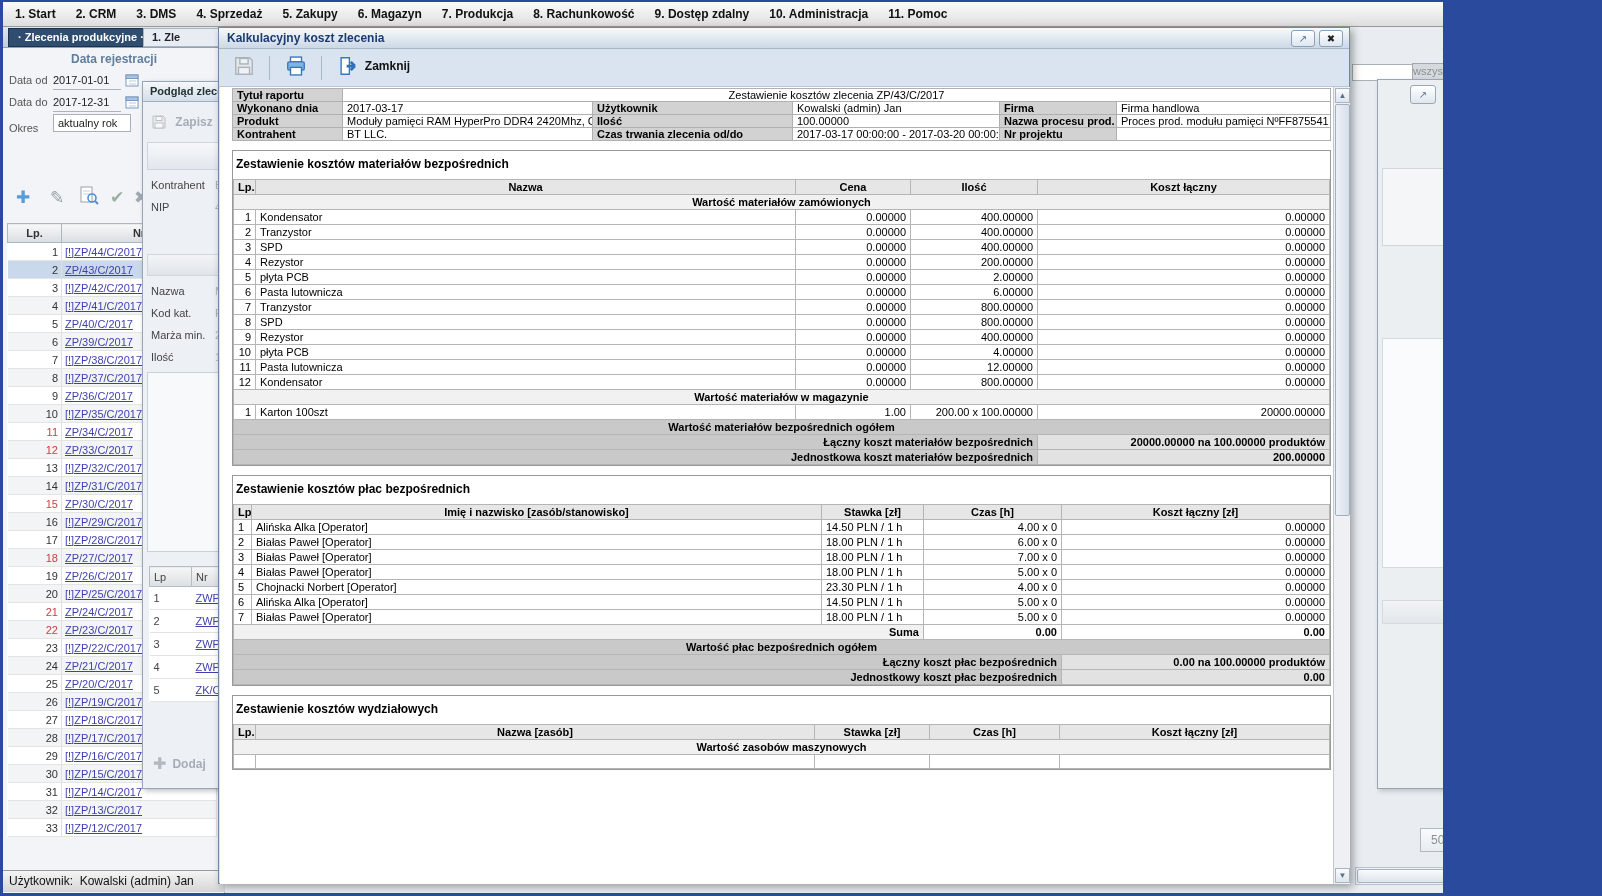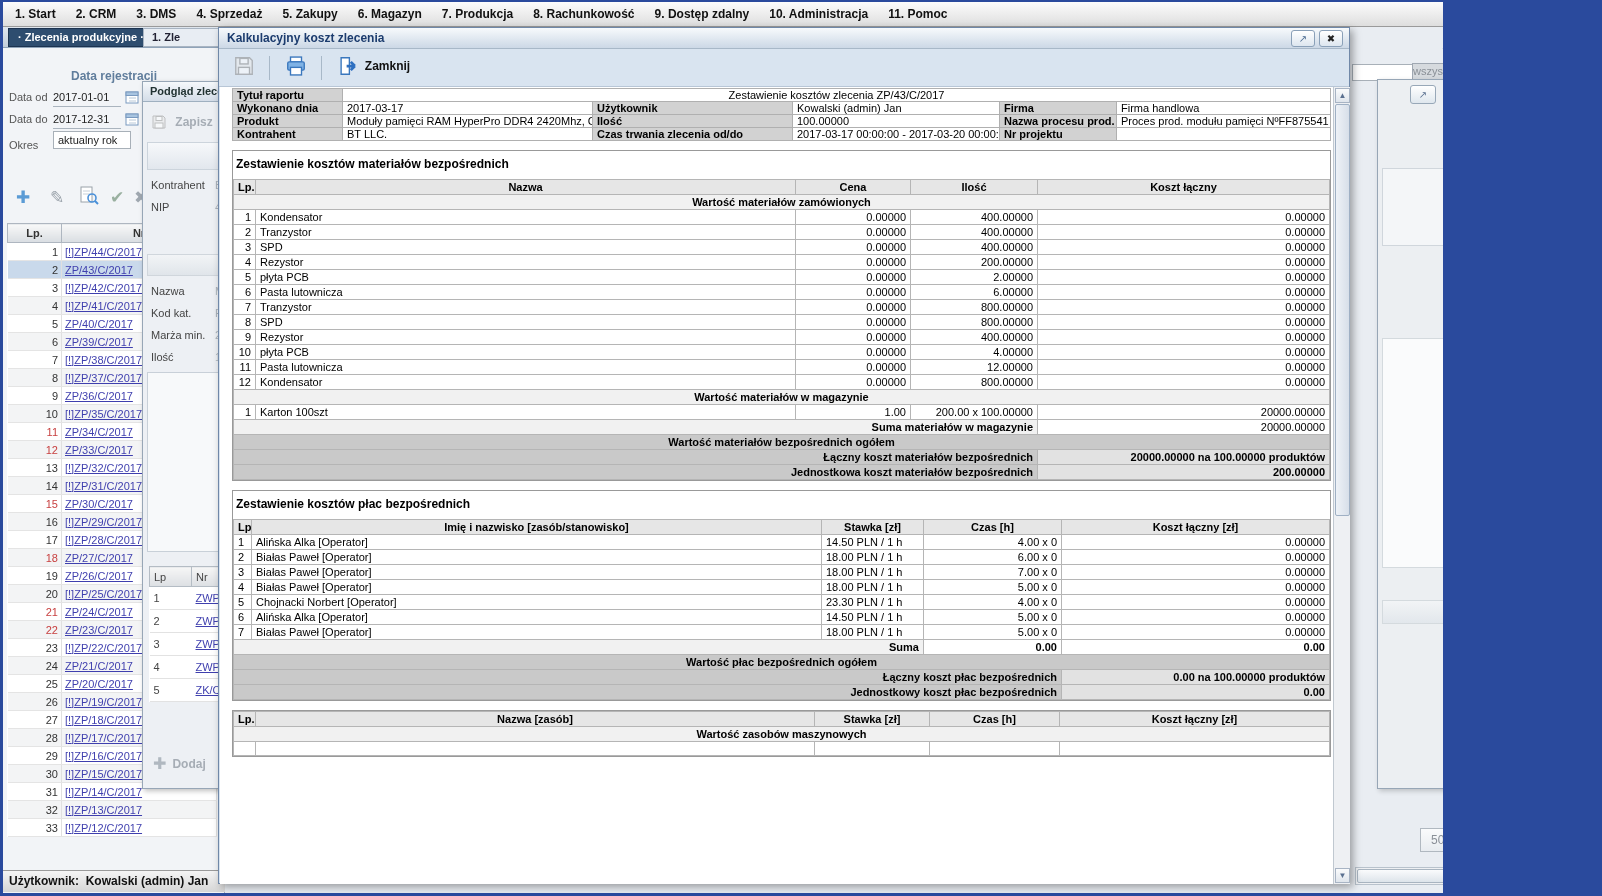--- a/index.html
+++ b/index.html
@@ -15,21 +15,21 @@
   .popout-box{position:absolute;right:8px;top:4px;width:18px;height:17px;border:1px solid #a8b4c0;
     background:#f2f5f8;color:#5a7aa0;font-size:11px;text-align:center;line-height:15px;border-radius:2px;}
 
   
   .sidebar{position:absolute;left:0;top:25px;width:222px;height:866px;background:#f2f4f7;border-right:1px solid #9fb0c0;}
   .tabbar{position:absolute;left:0;top:0;width:222px;height:21px;background:linear-gradient(#dfe6ee,#c3cedb);border-bottom:1px solid #8fa3b8;}
   .tab-active{position:absolute;left:5px;top:1px;height:19px;padding:0 9px;background:#2e4d6f;border:1px solid #1c3350;
     color:#fff;font-size:11px;font-weight:bold;line-height:17px;white-space:nowrap;}
   .tab-next{position:absolute;left:140px;top:1px;height:19px;padding:0 8px;background:#e8edf3;border:1px solid #a8b4c2;
     color:#223;font-size:11px;font-weight:bold;line-height:17px;white-space:nowrap;overflow:hidden;width:80px;}
-  .filter-title{margin:21px 0 4px;text-align:center;font-size:12px;font-weight:bold;color:#607d9c;}
+  .filter-title{margin:4px 0 4px;text-align:center;font-size:12px;font-weight:bold;color:#607d9c;}
   .f-row{position:relative;height:21px;margin:1px 0 1px 6px;font-size:11px;color:#555;}
   .f-lbl{display:inline-block;width:44px;line-height:20px;}
   .f-val{display:inline-block;width:68px;line-height:18px;color:#222;border-bottom:1px solid #aab4be;}
   .cal-icon{position:relative;top:3px;margin-left:4px;}
   .f-select{display:inline-block;width:78px;height:18px;border:1px solid #a8b0b8;background:#fff;
     color:#222;line-height:16px;padding-left:4px;overflow:hidden;white-space:nowrap;}
   .icon-row{position:absolute;left:0;top:158px;width:140px;height:30px;}
   .icon-row .ic{position:absolute;top:0;width:24px;height:26px;text-align:center;font-size:17px;line-height:26px;}
   .ic-plus{left:8px;color:#5b9bd5;font-weight:bold;}
   .ic-pencil{left:42px;color:#9aa2aa;}
@@ -40,21 +40,21 @@
   .orders{position:absolute;left:4px;top:196px;width:210px;border-collapse:collapse;font-size:11px;table-layout:fixed;background:#fff;}
   .orders th{height:19px;background:linear-gradient(#f8f8f8,#d9dde2);border:1px solid #aeb6c0;color:#333;font-weight:bold;}
   .orders td{height:18px;border-bottom:1px solid #e4e4e4;border-right:1px solid #e0e0e0;padding:0 3px;overflow:hidden;white-space:nowrap;}
   .orders col.c-lp{width:54px;}
   .orders td.lp{text-align:right;color:#333;}
   .orders tr:nth-child(even){background:#f3f4f5;}
   .orders tr[data-state="selected"]{background:#c9d9eb;}
   .orders tr[data-state="red"] td.lp{color:#c84040;}
   .orders a{color:#3f3fae;text-decoration:underline;cursor:pointer;}
   .statusbar{position:absolute;left:0;bottom:1px;width:222px;height:22px;background:linear-gradient(#f4f4f4,#d6d6d6);
-    border-top:1px solid #9a9a9a;font-size:12px;font-weight:bold;color:#111;line-height:21px;padding-left:6px;white-space:pre;}
+    border-top:1px solid #9a9a9a;font-size:12px;font-weight:normal;color:#111;line-height:21px;padding-left:6px;white-space:pre;}
 
   
   .preview-panel{position:absolute;left:139px;top:79px;width:220px;height:708px;z-index:5;background:#edf0f4;
     border:1px solid #97a6b6;box-shadow:2px 2px 5px rgba(0,0,0,.25);}
   .pp-header{height:20px;background:linear-gradient(#f5f8fb,#d4dde8);border-bottom:1px solid #9fb0c0;
     font-size:11px;font-weight:bold;color:#233;line-height:19px;padding-left:7px;white-space:nowrap;overflow:hidden;}
   .pp-save{position:absolute;left:8px;top:26px;height:28px;color:#a6adb5;font-size:12px;font-weight:bold;line-height:28px;}
   .pp-save svg{vertical-align:-4px;margin-right:5px;opacity:.55;}
   .pp-strip{position:absolute;left:4px;top:60px;width:210px;height:28px;background:linear-gradient(#f6f8fa,#e2e7ed);border:1px solid #ccd4dc;}
   .pp-f{position:absolute;left:8px;width:206px;font-size:11px;}
@@ -661,24 +661,20 @@
 
             <tr>
                 <td class="num">1</td>
                 <td class="txt">Karton 100szt</td>
                 <td class="val">1.00</td>
                 <td class="val">200.00 x 100.00000</td>
                 <td class="val">20000.00000</td>
               </tr>
               </tbody>
             <tbody>
-              <tr class="sum">
-                <td colspan="4" class="sum-label">Suma materiałów w magazynie</td>
-                <td class="val">20000.00000</td>
-              </tr>
               <tr class="overall">
                   <td colspan="5">Wartość materiałów bezpośrednich ogółem</td>
                 </tr>
               <tr class="total">
                 <td colspan="4" class="sum-label">Łączny koszt materiałów bezpośrednich</td>
                 <td class="val">20000.00000 na 100.00000 produktów</td>
               </tr>
               <tr class="total">
                 <td colspan="4" class="sum-label">Jednostkowa koszt materiałów bezpośrednich</td>
                 <td class="val">200.00000</td>
@@ -773,20 +769,21 @@
               </tr>
               <tr class="total">
                 <td colspan="4" class="sum-label">Jednostkowy koszt płac bezpośrednich</td>
                 <td class="val">0.00</td>
               </tr>
             </tbody>
           </table>
         </div>
 
         <div class="section">
+          <div class="sec-title">Zestawienie kosztów wydziałowych</div>
           <table class="rpt">
             <colgroup>
                 <col style="width:22px">
                 <col>
                 <col style="width:115px">
                 <col style="width:130px">
                 <col style="width:270px">
               </colgroup>
             <thead>
               <tr>

